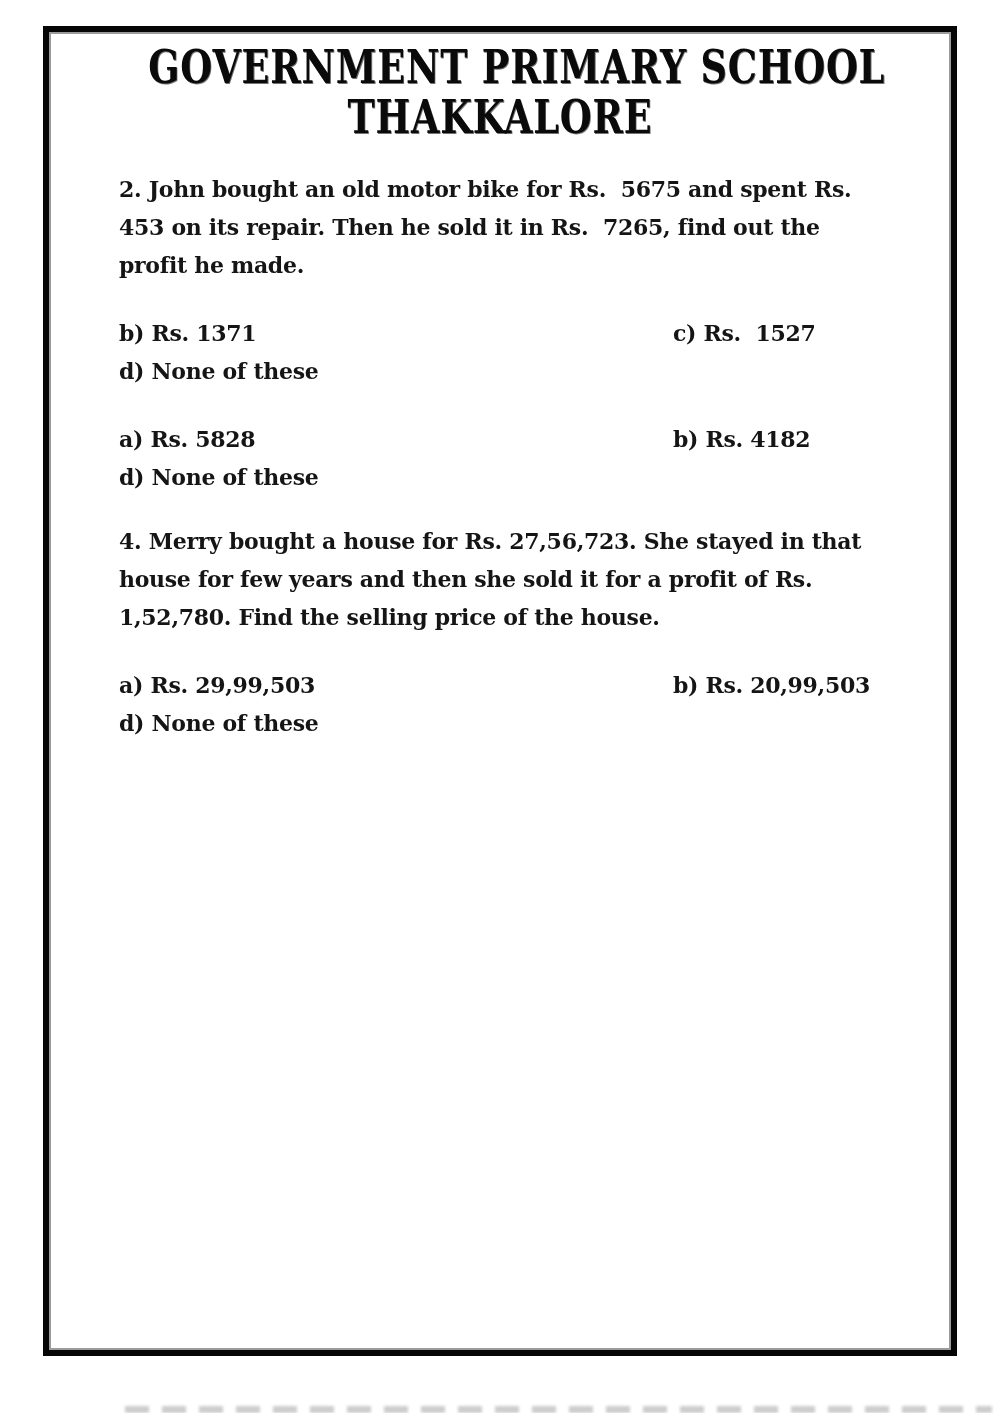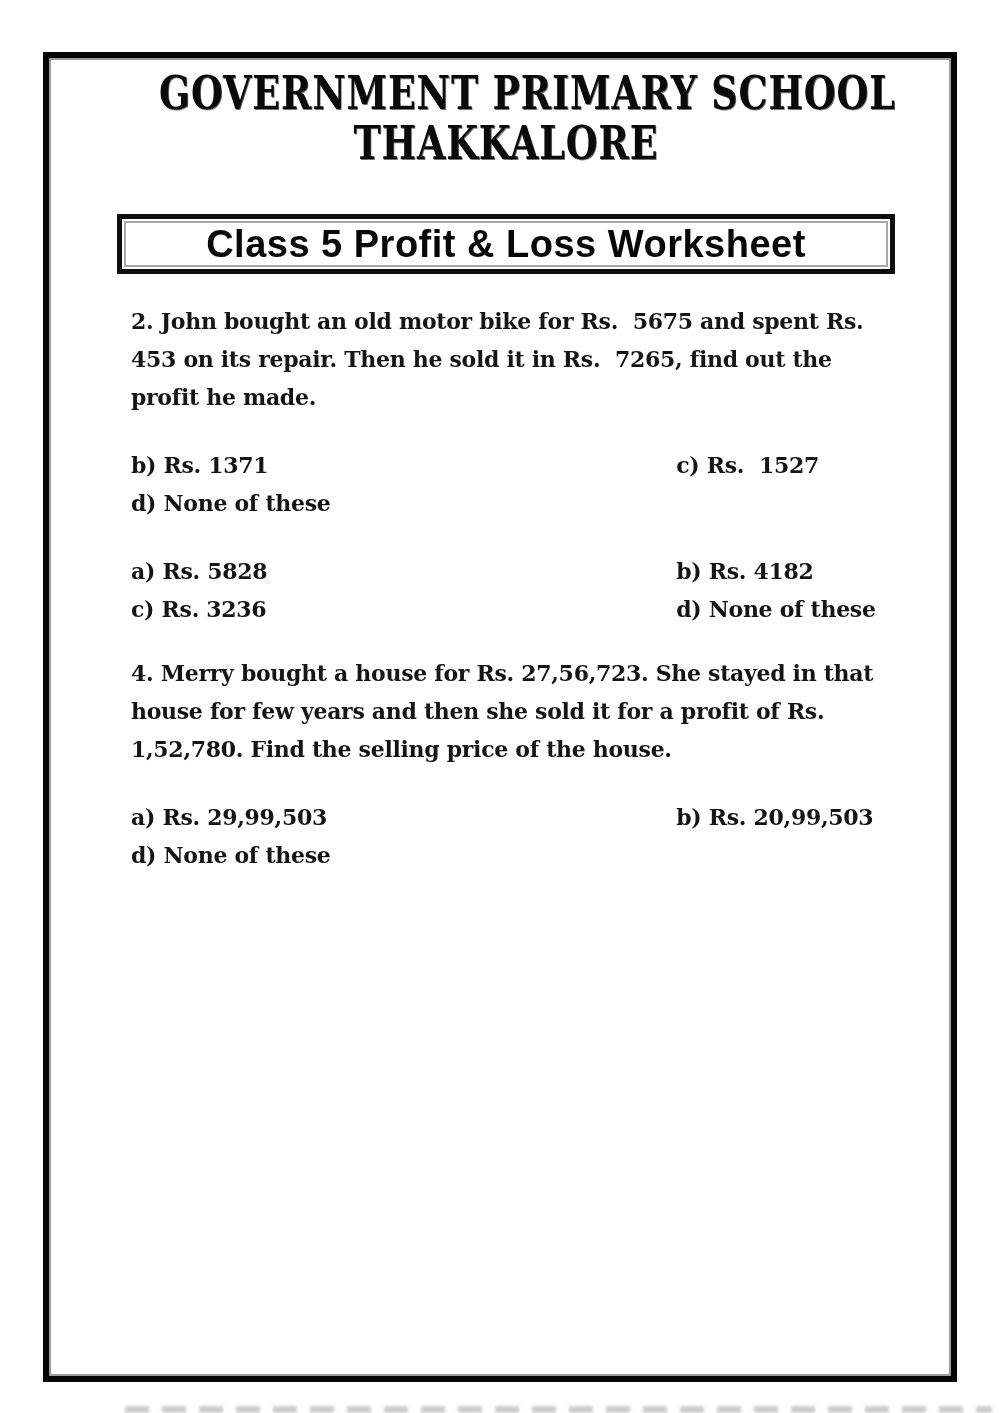--- a/index.html
+++ b/index.html
@@ -11,28 +11,27 @@
     width: 1000px;
     height: 1413px;
     position: relative;
     font-family: "DejaVu Serif", serif;
     color: #151515;
     overflow: hidden;
   }
   .frame {
     position: absolute;
     left: 43px;
-    top: 52px;
+    top: 26px;
     width: 914px;
     height: 1330px;
     box-sizing: border-box;
     border: 6px solid #060606;
     box-shadow: inset 0 0 0 2px #9b9b9b;
     background: #ffffff;
-    padding-left: 12px;
   }
   .school-header {
     margin-top: 10px;
     text-align: center;
     font-weight: bold;
     color: #0a0a0a;
   }
   .school-line {
     font-size: 47px;
     line-height: 50px;
@@ -100,43 +99,39 @@
 </head>
 <body>
 
 <div class="frame">
 
   <div class="school-header">
     <div class="school-line">GOVERNMENT PRIMARY SCHOOL</div>
     <div class="school-line">THAKKALORE</div>
   </div>
 
-  <div class="title-box">
-    <span>Class 5 Profit &amp; Loss Worksheet</span>
-  </div>
 
   <div class="content">
 
 
     <section class="question">
       <p class="qtext">2. John bought an old motor bike for Rs.  5675 and spent Rs.
 453 on its repair. Then he sold it in Rs.  7265, find out the
 profit he made.</p>
       <div class="opts">
         <span class="opt">b) Rs. 1371</span>
         <span class="opt">c) Rs.  1527</span>
         <span class="opt">d) None of these</span>
       </div>
     </section>
 
     <section class="question">
       <div class="opts">
         <span class="opt">a) Rs. 5828</span>
         <span class="opt">b) Rs. 4182</span>
-        <span class="opt">c) Rs. 3236</span>
         <span class="opt">d) None of these</span>
       </div>
     </section>
 
     <section class="question">
       <p class="qtext">4. Merry bought a house for Rs. 27,56,723. She stayed in that
 house for few years and then she sold it for a profit of Rs.
 1,52,780. Find the selling price of the house.</p>
       <div class="opts">
         <span class="opt">a) Rs. 29,99,503</span>

